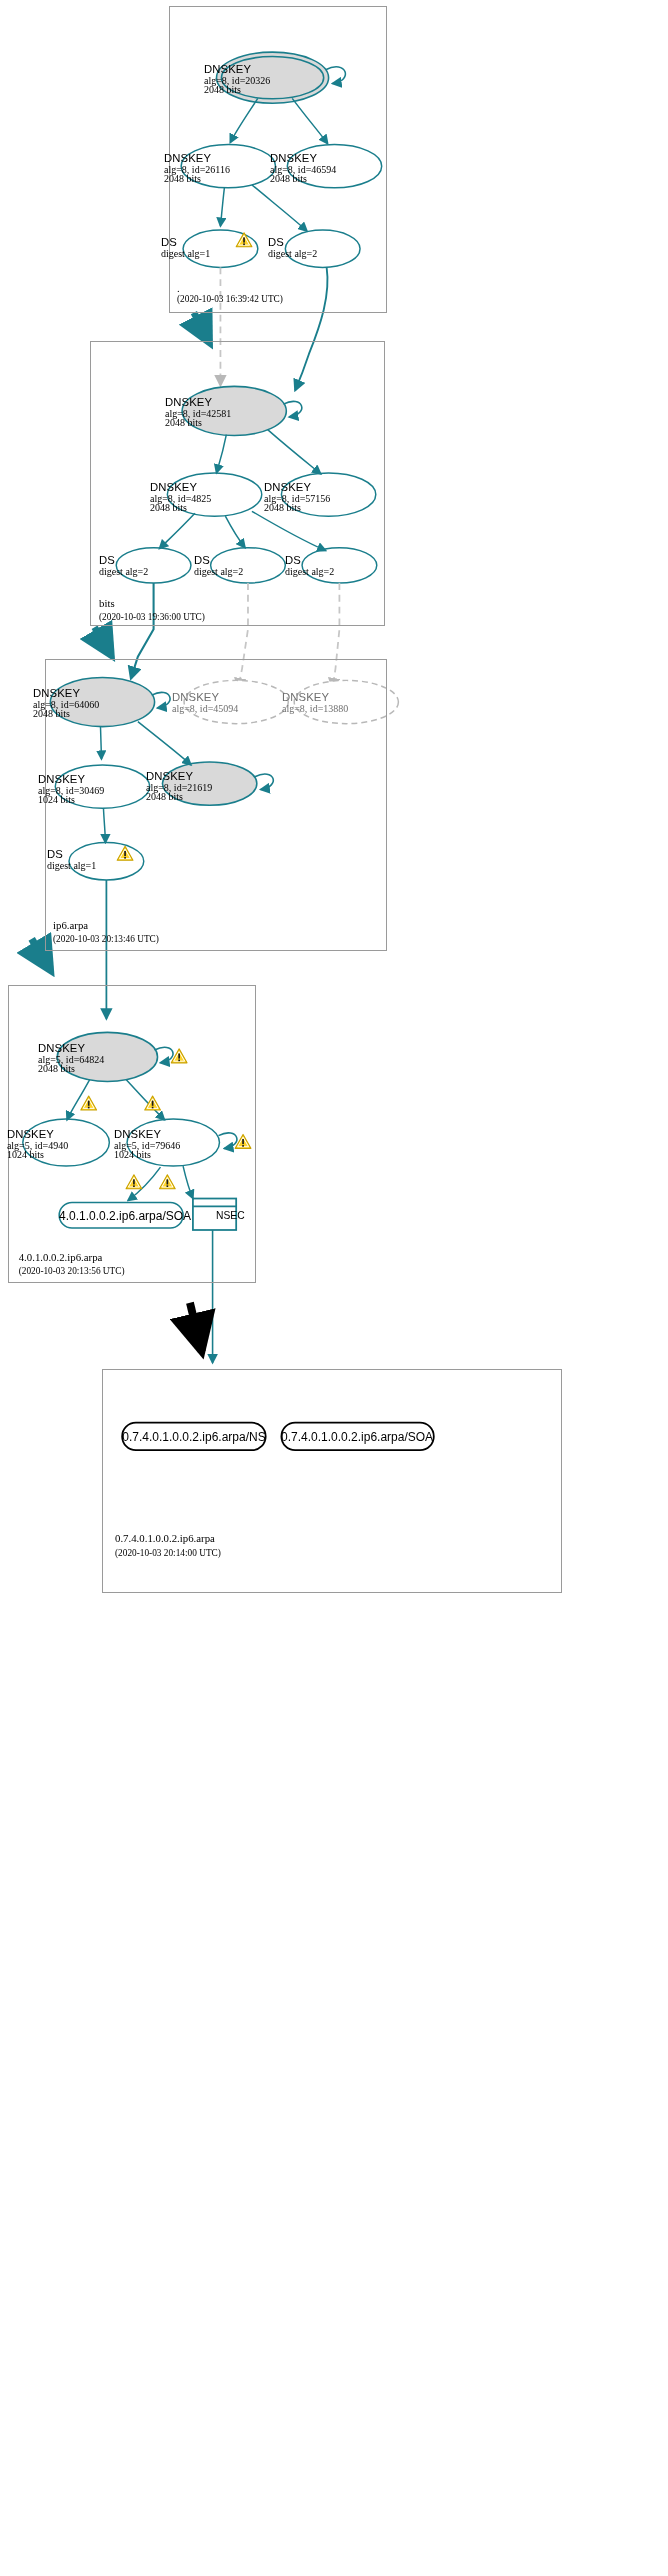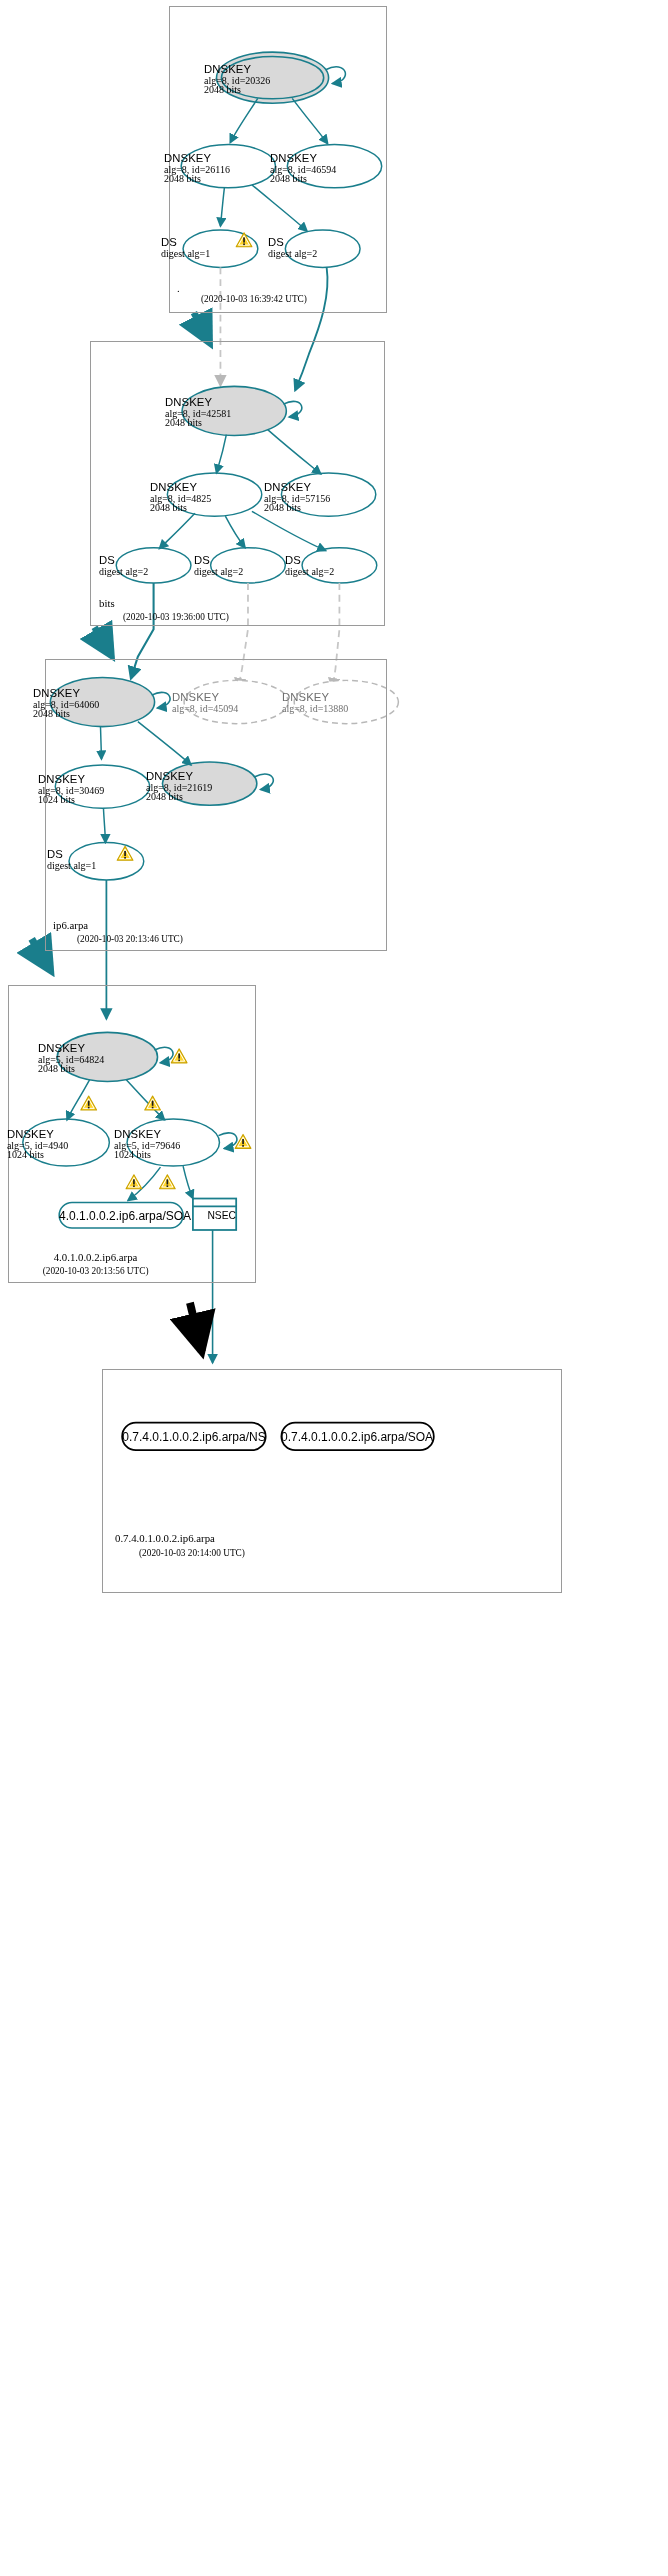--- a/index.html
+++ b/index.html
@@ -13,21 +13,21 @@
 
   .cluster-box{
     position:absolute; border:1px solid #9a9a9a; background:transparent;
     box-sizing:border-box;
   }
   .cluster-label{
     position:absolute; color:#000; white-space:nowrap;
     font-family:"Liberation Serif", serif;
   }
   .cluster-name{font-size:10.8px;}
-  .cluster-date{font-size:9.3px;margin-left:24px;}
+  .cluster-date{font-size:9.3px;}
 
   
   .node-label{
     position:absolute; white-space:nowrap;
     color:#000; pointer-events:none;
   }
   .nl-type{
     font-family:"Liberation Sans", sans-serif; font-size:11.3px;
     line-height:11.8px; letter-spacing:0.1px;
   }
@@ -35,21 +35,21 @@
     font-family:"Liberation Serif", serif; font-size:10px;
     line-height:9.4px;
   }
   .nl-dim{color:#6f6f6f;}
   .rr-label{
     font-family:"Liberation Sans", sans-serif; font-size:12px;
     color:#000; position:absolute; white-space:nowrap; text-align:center;
   }
   .nsec-label{
     font-family:"Liberation Sans", sans-serif; font-size:10.3px;
-    color:#000; position:absolute; white-space:nowrap; text-align:right;
+    color:#000; position:absolute; white-space:nowrap; text-align:left;margin-left:23px;
   }
 </style>
 </head>
 <body>
 
 <div id="stage">
 
   <svg class="graph" viewBox="0 0 680 2620">
     <defs>
       <marker id="ar-teal" viewBox="0 0 12 12" refX="10" refY="6" markerWidth="7" markerHeight="7" orient="auto-start-reverse">
@@ -188,21 +188,21 @@
 
   <div class="cluster-box" style="left:90px; top:341px; width:295px; height:285px;"></div>
   <div class="cluster-label cluster-name" style="left:99px; top:597px;">bits</div>
   <div class="cluster-label cluster-date" style="left:99px; top:612px;">(2020-10-03 19:36:00 UTC)</div>
 
   <div class="cluster-box" style="left:45px; top:659px; width:342px; height:292px;"></div>
   <div class="cluster-label cluster-name" style="left:53px; top:919px;">ip6.arpa</div>
   <div class="cluster-label cluster-date" style="left:53px; top:934px;">(2020-10-03 20:13:46 UTC)</div>
 
   <div class="cluster-box" style="left:7.9px; top:985px; width:248px; height:298px;"></div>
-  <div class="cluster-label cluster-name" style="left:18.7px; top:1251px;margin-left:35px;">4.0.1.0.0.2.ip6.arpa</div>
+  <div class="cluster-label cluster-name" style="left:18.7px; top:1251px;">4.0.1.0.0.2.ip6.arpa</div>
   <div class="cluster-label cluster-date" style="left:18.7px; top:1266px;">(2020-10-03 20:13:56 UTC)</div>
 
   <div class="cluster-box" style="left:102px; top:1369px; width:460px; height:224px;"></div>
   <div class="cluster-label cluster-name" style="left:115px; top:1532px;">0.7.4.0.1.0.0.2.ip6.arpa</div>
   <div class="cluster-label cluster-date" style="left:115px; top:1548px;">(2020-10-03 20:14:00 UTC)</div>
 
   <div class="node-label" style="left:204px; top:64px; width:138px;">
     <div class="nl-type">DNSKEY</div>
     <div class="nl-sub">alg=8, id=20326</div>
     <div class="nl-sub">2048 bits</div>

